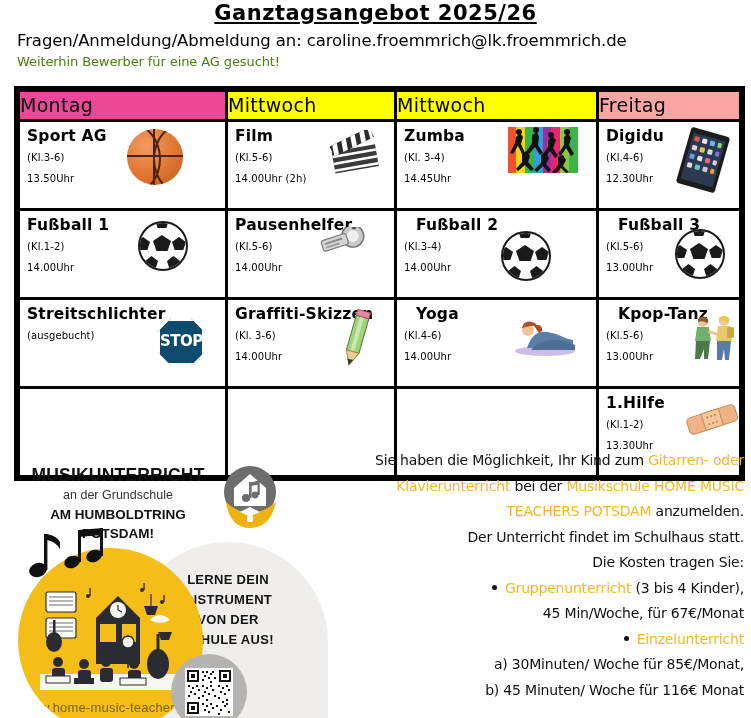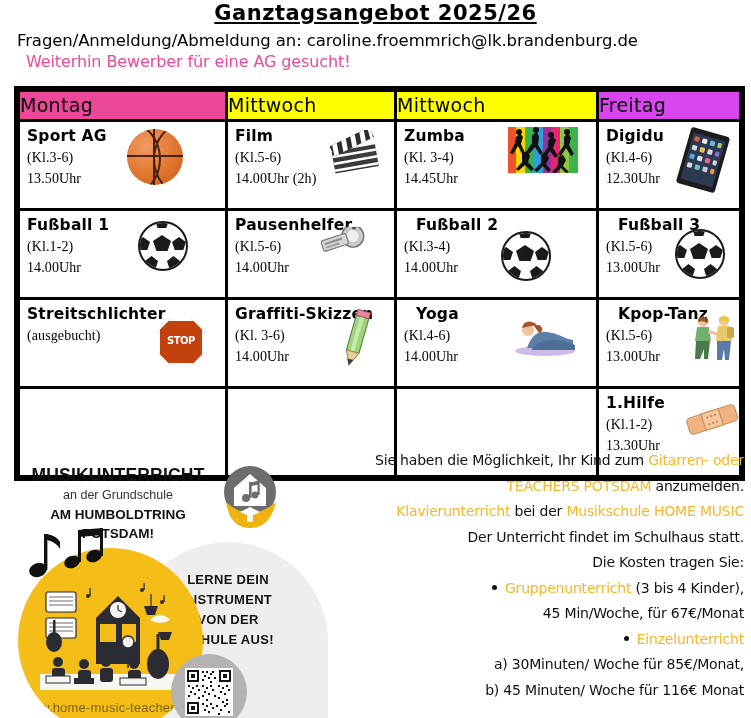--- a/index.html
+++ b/index.html
@@ -28,23 +28,23 @@
   }
   .contact-line {
     font-size: 16.5px;
     color: #000;
     padding-left: 17px;
     line-height: 22px;
     margin-top: 4px;
     letter-spacing: -0.1px;
   }
   .wanted-line {
-    font-size: 16px;
-    color: #ec4899;
-    padding-left: 26px;
+    font-size: 13px;
+    color: #4d7c0f;
+    padding-left: 17px;
     line-height: 19px;
     letter-spacing: -0.1px;
   }
 
   
   .schedule-wrap {
     position: absolute;
     left: 14px;
     top: 86px;
     width: 722px;
@@ -74,21 +74,21 @@
     font-family: "DejaVu Sans", sans-serif;
     font-size: 19px;
     font-weight: normal;
     color: #000;
     padding: 1px 0 2px 8px;
     letter-spacing: 0.3px;
     line-height: 26px;
   }
   th.day.mon { background: #ec4899; }
   th.day.wed { background: #ffff00; }
-  th.day.fri { background: #d946ef; }
+  th.day.fri { background: #fca5a5; }
 
   td.cell {
     height: 86px;
     position: relative;
     background: #fff;
   }
   .cell-inner {
     position: relative;
     height: 100%;
     padding: 4px 4px 2px 7px;
@@ -97,26 +97,25 @@
   .ag-name {
     font-size: 15.5px;
     font-weight: bold;
     color: #000;
     line-height: 21px;
     letter-spacing: 0.2px;
     white-space: nowrap;
   }
   .ag-name.indent { padding-left: 12px; }
   .ag-line {
-    font-size: 14px;
+    font-size: 10px;
     color: #000;
     line-height: 21px;
     letter-spacing: 0.1px;
     white-space: nowrap;
-    font-family: Liberation Serif, serif;
   }
   td.empty .cell-inner { }
 
   
   .clip {
     position: absolute;
     pointer-events: none;
   }
   .basketball {
     right: 42px; top: 7px;
@@ -172,25 +171,25 @@
       #3bb54a 87%, #3bb54a 100%);
   }
   .tablet {
     right: 6px; top: 5px;
     width: 60px; height: 66px;
   }
   .whistle { right: 26px; top: 16px; width: 54px; height: 30px; }
   .stopsign {
     right: 20px; top: 18px;
     width: 42px; height: 42px;
-    background: #c2410c;
+    background: #0c4a6e;
     border: 3px solid #fff;
     clip-path: polygon(30% 0, 70% 0, 100% 30%, 100% 70%, 70% 100%, 30% 100%, 0 70%, 0 30%);
     color: #fff;
-    font-size: 10px;
+    font-size: 15px;
     font-weight: bold;
     text-align: center;
     line-height: 40px;
     letter-spacing: -0.5px;
   }
   .pencil { right: 18px; top: 8px; width: 40px; height: 60px; }
   .yoga { left: 108px; top: 18px; width: 72px; height: 40px; }
   .kpop { left: 88px; top: 14px; width: 52px; height: 50px; }
   .plaster { left: 82px; top: 12px; width: 62px; height: 36px; }
 
@@ -329,21 +328,21 @@
     background: #111;
     vertical-align: middle;
     margin-right: 8px;
     margin-bottom: 3px;
   }
 </style>
 </head>
 <body>
 
 <div class="page-title">Ganztagsangebot 2025/26</div>
-<div class="contact-line">Fragen/Anmeldung/Abmeldung an: caroline.froemmrich@lk.brandenburg.de</div>
+<div class="contact-line">Fragen/Anmeldung/Abmeldung an: caroline.froemmrich@lk.froemmrich.de</div>
 <div class="wanted-line">Weiterhin Bewerber für eine AG gesucht!</div>
 
 <div class="schedule-wrap">
 <table class="schedule">
   <colgroup>
         <col class="c0">
         <col class="c1">
         <col class="c2">
         <col class="c3">
       </colgroup>
@@ -818,22 +817,22 @@
           <rect x="43" y="43" width="2" height="2"></rect>
             <rect x="33" y="45" width="2" height="2"></rect>
             <rect x="41" y="35" width="2" height="2"></rect>
         </g>
       </svg>
     </div>
   </div>
 
   <div class="info-text">
     <div><span>Sie haben die Möglichkeit, Ihr Kind zum </span><span class="hl">Gitarren- oder</span></div>
+    <div><span class="hl">Klavierunterricht</span><span> bei der </span><span class="hl">Musikschule HOME MUSIC</span></div>
     <div><span class="hl">TEACHERS POTSDAM</span><span> anzumelden.</span></div>
-    <div><span class="hl">Klavierunterricht</span><span> bei der </span><span class="hl">Musikschule HOME MUSIC</span></div>
     <div>Der Unterricht findet im Schulhaus statt.</div>
     <div>Die Kosten tragen Sie:</div>
     <div class="bullet-row"><span class="bullet-dot"></span><span class="hl">Gruppenunterricht</span><span> (3 bis 4 Kinder),</span></div>
     <div>45 Min/Woche, für 67€/Monat</div>
     <div class="bullet-row"><span class="bullet-dot"></span><span class="hl">Einzelunterricht</span></div>
     <div>a) 30Minuten/ Woche für 85€/Monat,</div>
     <div>b) 45 Minuten/ Woche für 116€ Monat</div>
   </div>
 </div>
 

